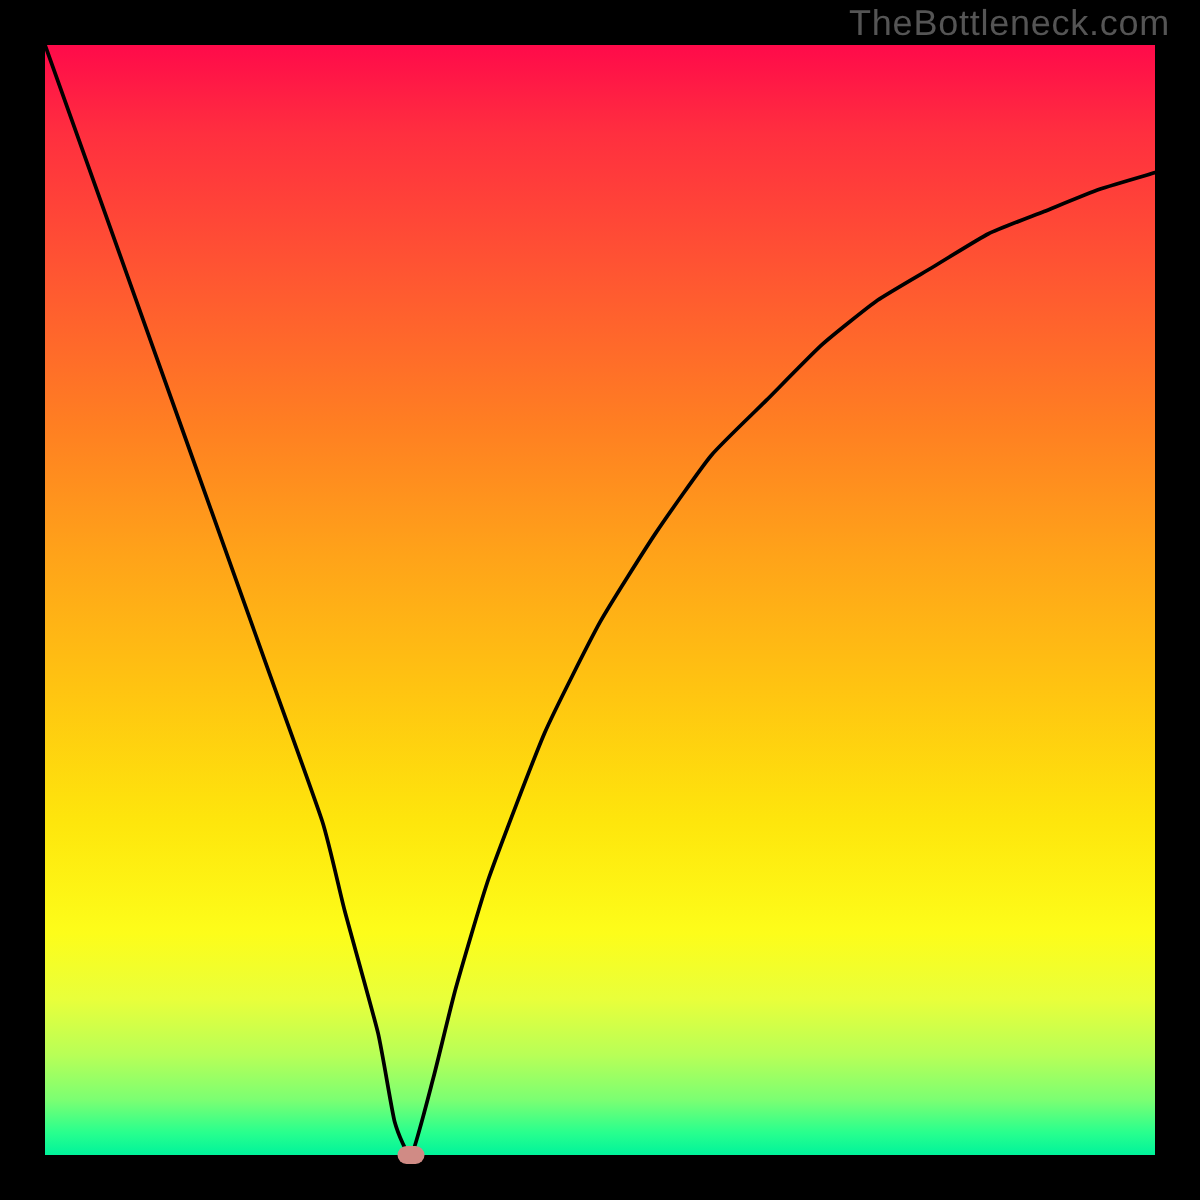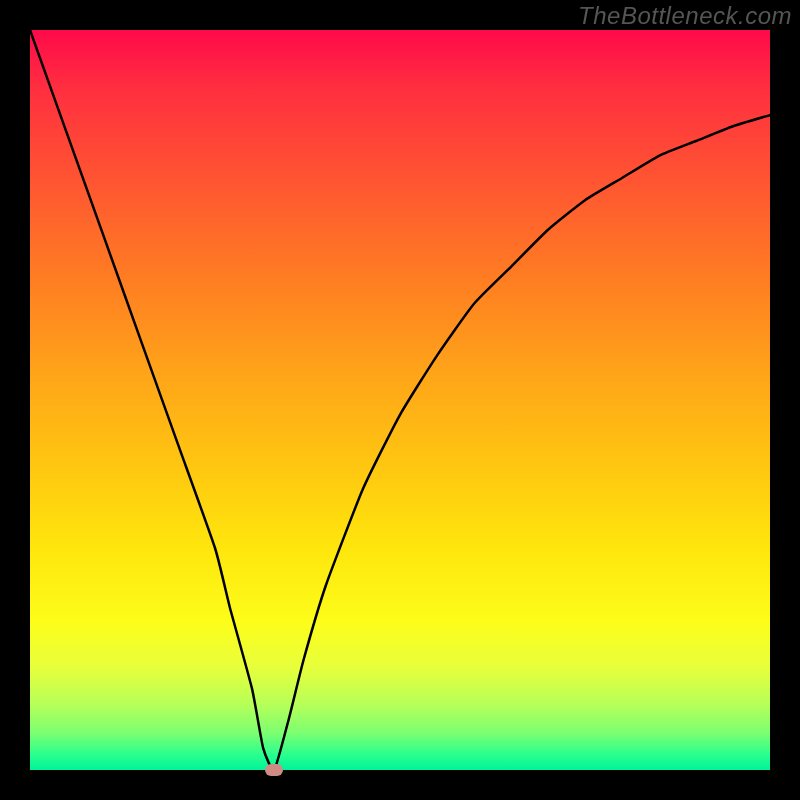--- a/index.html
+++ b/index.html
@@ -13,27 +13,26 @@
   }
   .frame {
     position: relative;
     width: 800px;
     height: 800px;
     background: #000;
   }
   .watermark {
     position: absolute;
     top: 2px;
-    right: 8px;
+    right: 20px;
     color: #555;
     font-size: 24px;
     font-weight: 500;
     letter-spacing: 0.5px;
     user-select: none;
-    font-style: italic;
   }
   .plot {
     position: absolute;
     left: 30px;
     top: 30px;
     width: 740px;
     height: 740px;
   }
   .gradient {
     position: absolute;

